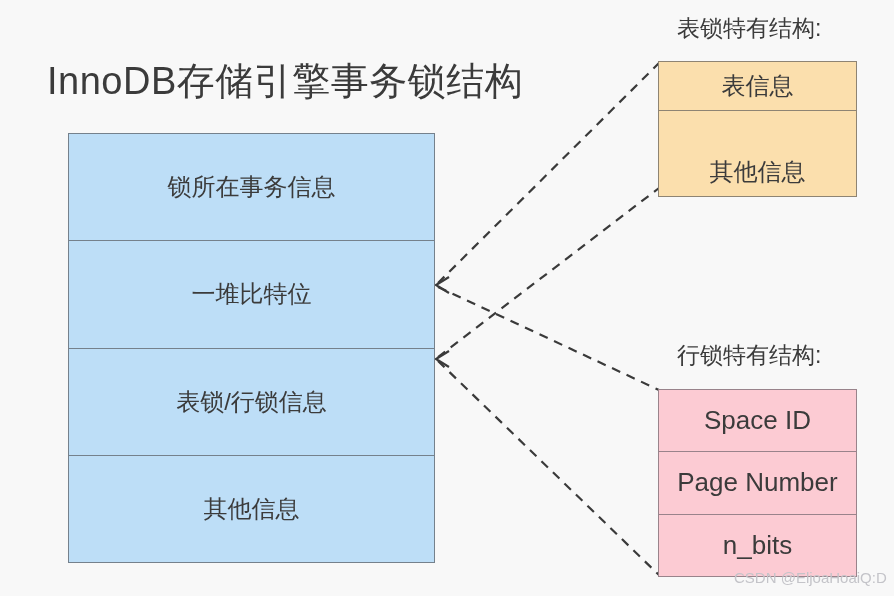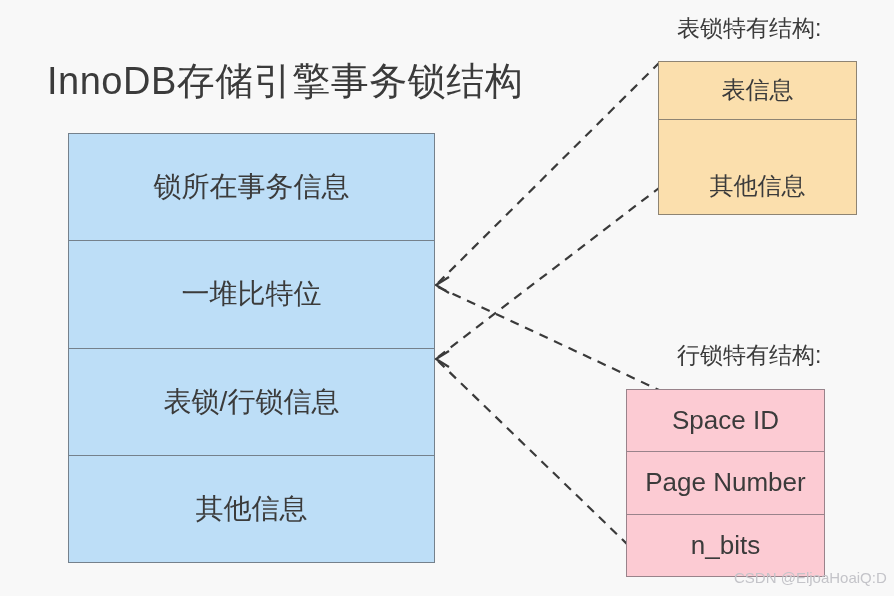--- a/index.html
+++ b/index.html
@@ -58,36 +58,36 @@
     justify-content: center;
     white-space: nowrap;
   }
   .table.main {
     left: 68px; top: 133px;
     width: 367px; height: 430px;
     background: var(--main-fill, #bddef7);
     border: 1px solid var(--main-border, #75818c);
   }
   .table.main .cell {
-    font-size: 28px;
+    font-size: 24px;
     border-bottom: 1px solid var(--main-border, #75818c);
   }
   .table.tlock {
     left: 658px; top: 61px;
-    width: 199px; height: 154px;
+    width: 199px; height: 136px;
     background: var(--table-lock-fill, #fbdfad);
     border: 1px solid var(--table-lock-border, #8e8473);
     gap: 38px;
   }
   .table.tlock .cell {
     font-size: 24px;
     border-bottom: 1px solid var(--table-lock-border, #8e8473);
   }
   .table.rlock {
-    left: 626px; top: 389px;
+    left: 658px; top: 389px;
     width: 199px; height: 188px;
     background: var(--row-lock-fill, #fccbd3);
     border: 1px solid var(--row-lock-border, #99838b);
   }
   .table.rlock .cell {
     font-size: 26px;
     border-bottom: 1px solid var(--row-lock-border, #99838b);
   }
   .table .cell:last-child { border-bottom: none; }
   .watermark {

